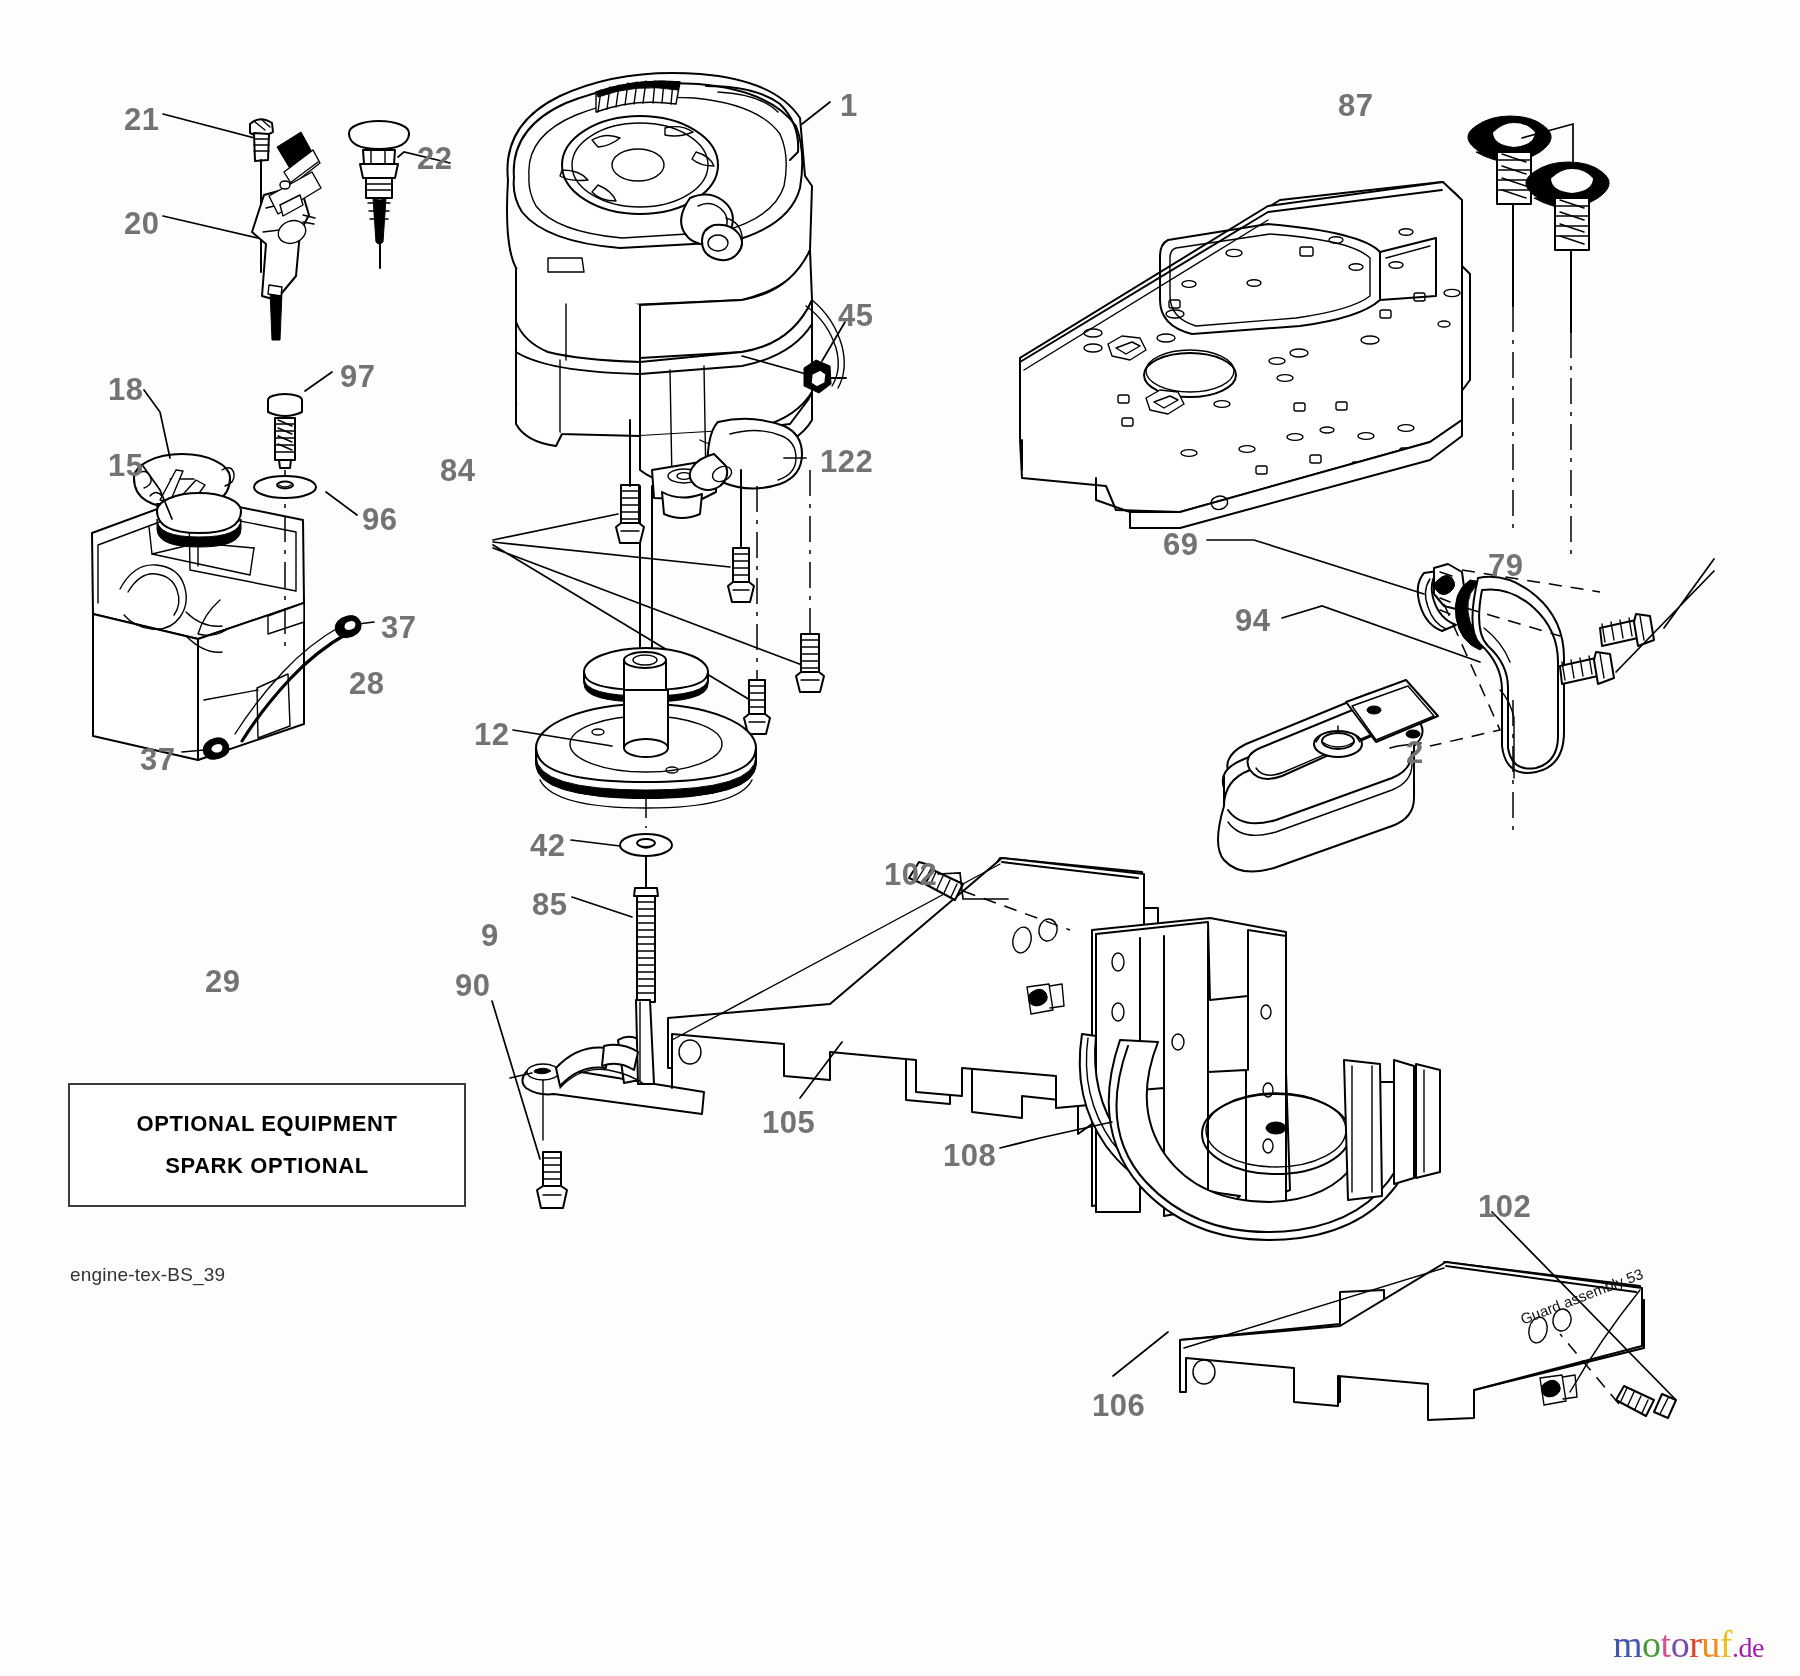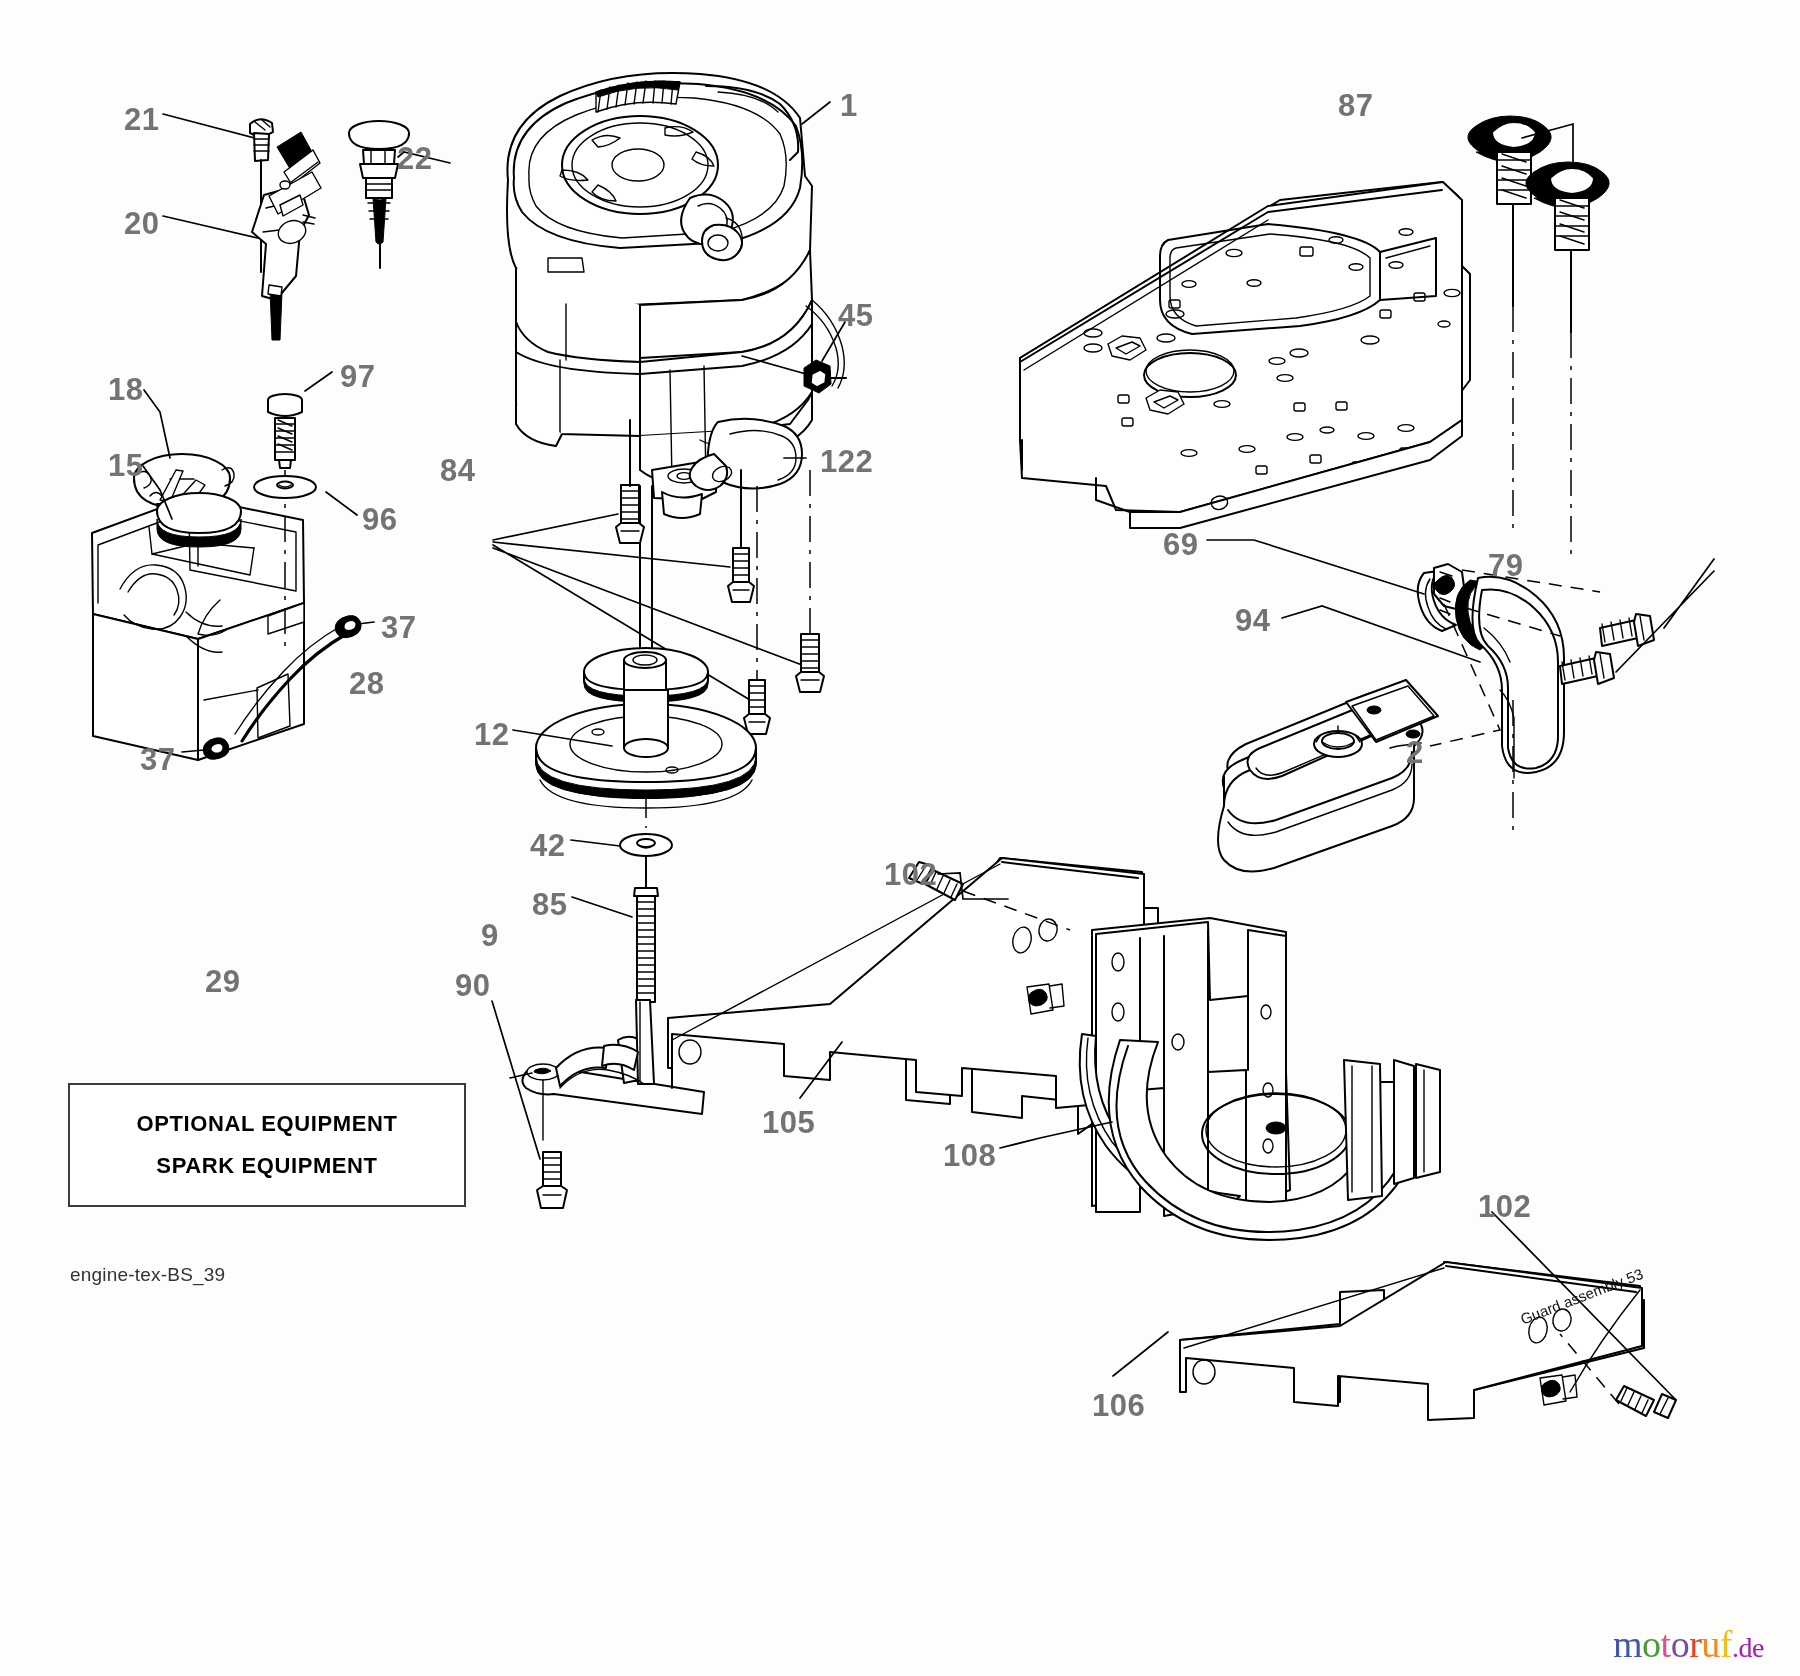--- a/index.html
+++ b/index.html
@@ -812,31 +812,31 @@
         <path class="ln-thin" d="M1668 1398 l-8 16"></path>
         <path class="leader" d="M1676 1400 L1492 1212"></path>
         <path class="dash" d="M1619 1404 L1560 1334"></path>
       </g>
     </g>
 
   </svg>
 
   <div id="optional-box" style="border-color: rgb(59, 59, 59);">
     <div class="obline">OPTIONAL EQUIPMENT</div>
-    <div class="obline">SPARK EQUIPMENT</div>
+    <div class="obline">SPARK OPTIONAL</div>
   </div>
 
   <div id="diagram-code">engine-tex-BS_39</div>
 
   <div class="rot-label" style="left:1521px; top:1311px; transform: rotate(-21deg);">Guard assembly 53</div>
 
   <div id="callout-layer">
       <div class="callout" style="left: 124px; top: 104px;">21</div>
       <div class="callout" style="left: 124px; top: 208px;">20</div>
-      <div class="callout" style="left: 397px; top: 143px;">22</div>
+      <div class="callout" style="left: 417px; top: 143px;">22</div>
       <div class="callout" style="left: 108px; top: 374px;">18</div>
       <div class="callout" style="left: 108px; top: 450px;">15</div>
       <div class="callout" style="left: 340px; top: 361px;">97</div>
       <div class="callout" style="left: 362px; top: 504px;">96</div>
       <div class="callout" style="left: 381px; top: 612px;">37</div>
       <div class="callout" style="left: 349px; top: 668px;">28</div>
       <div class="callout" style="left: 140px; top: 744px;">37</div>
       <div class="callout" style="left: 205px; top: 966px;">29</div>
       <div class="callout" style="left: 840px; top: 90px;">1</div>
       <div class="callout" style="left: 838px; top: 300px;">45</div>

